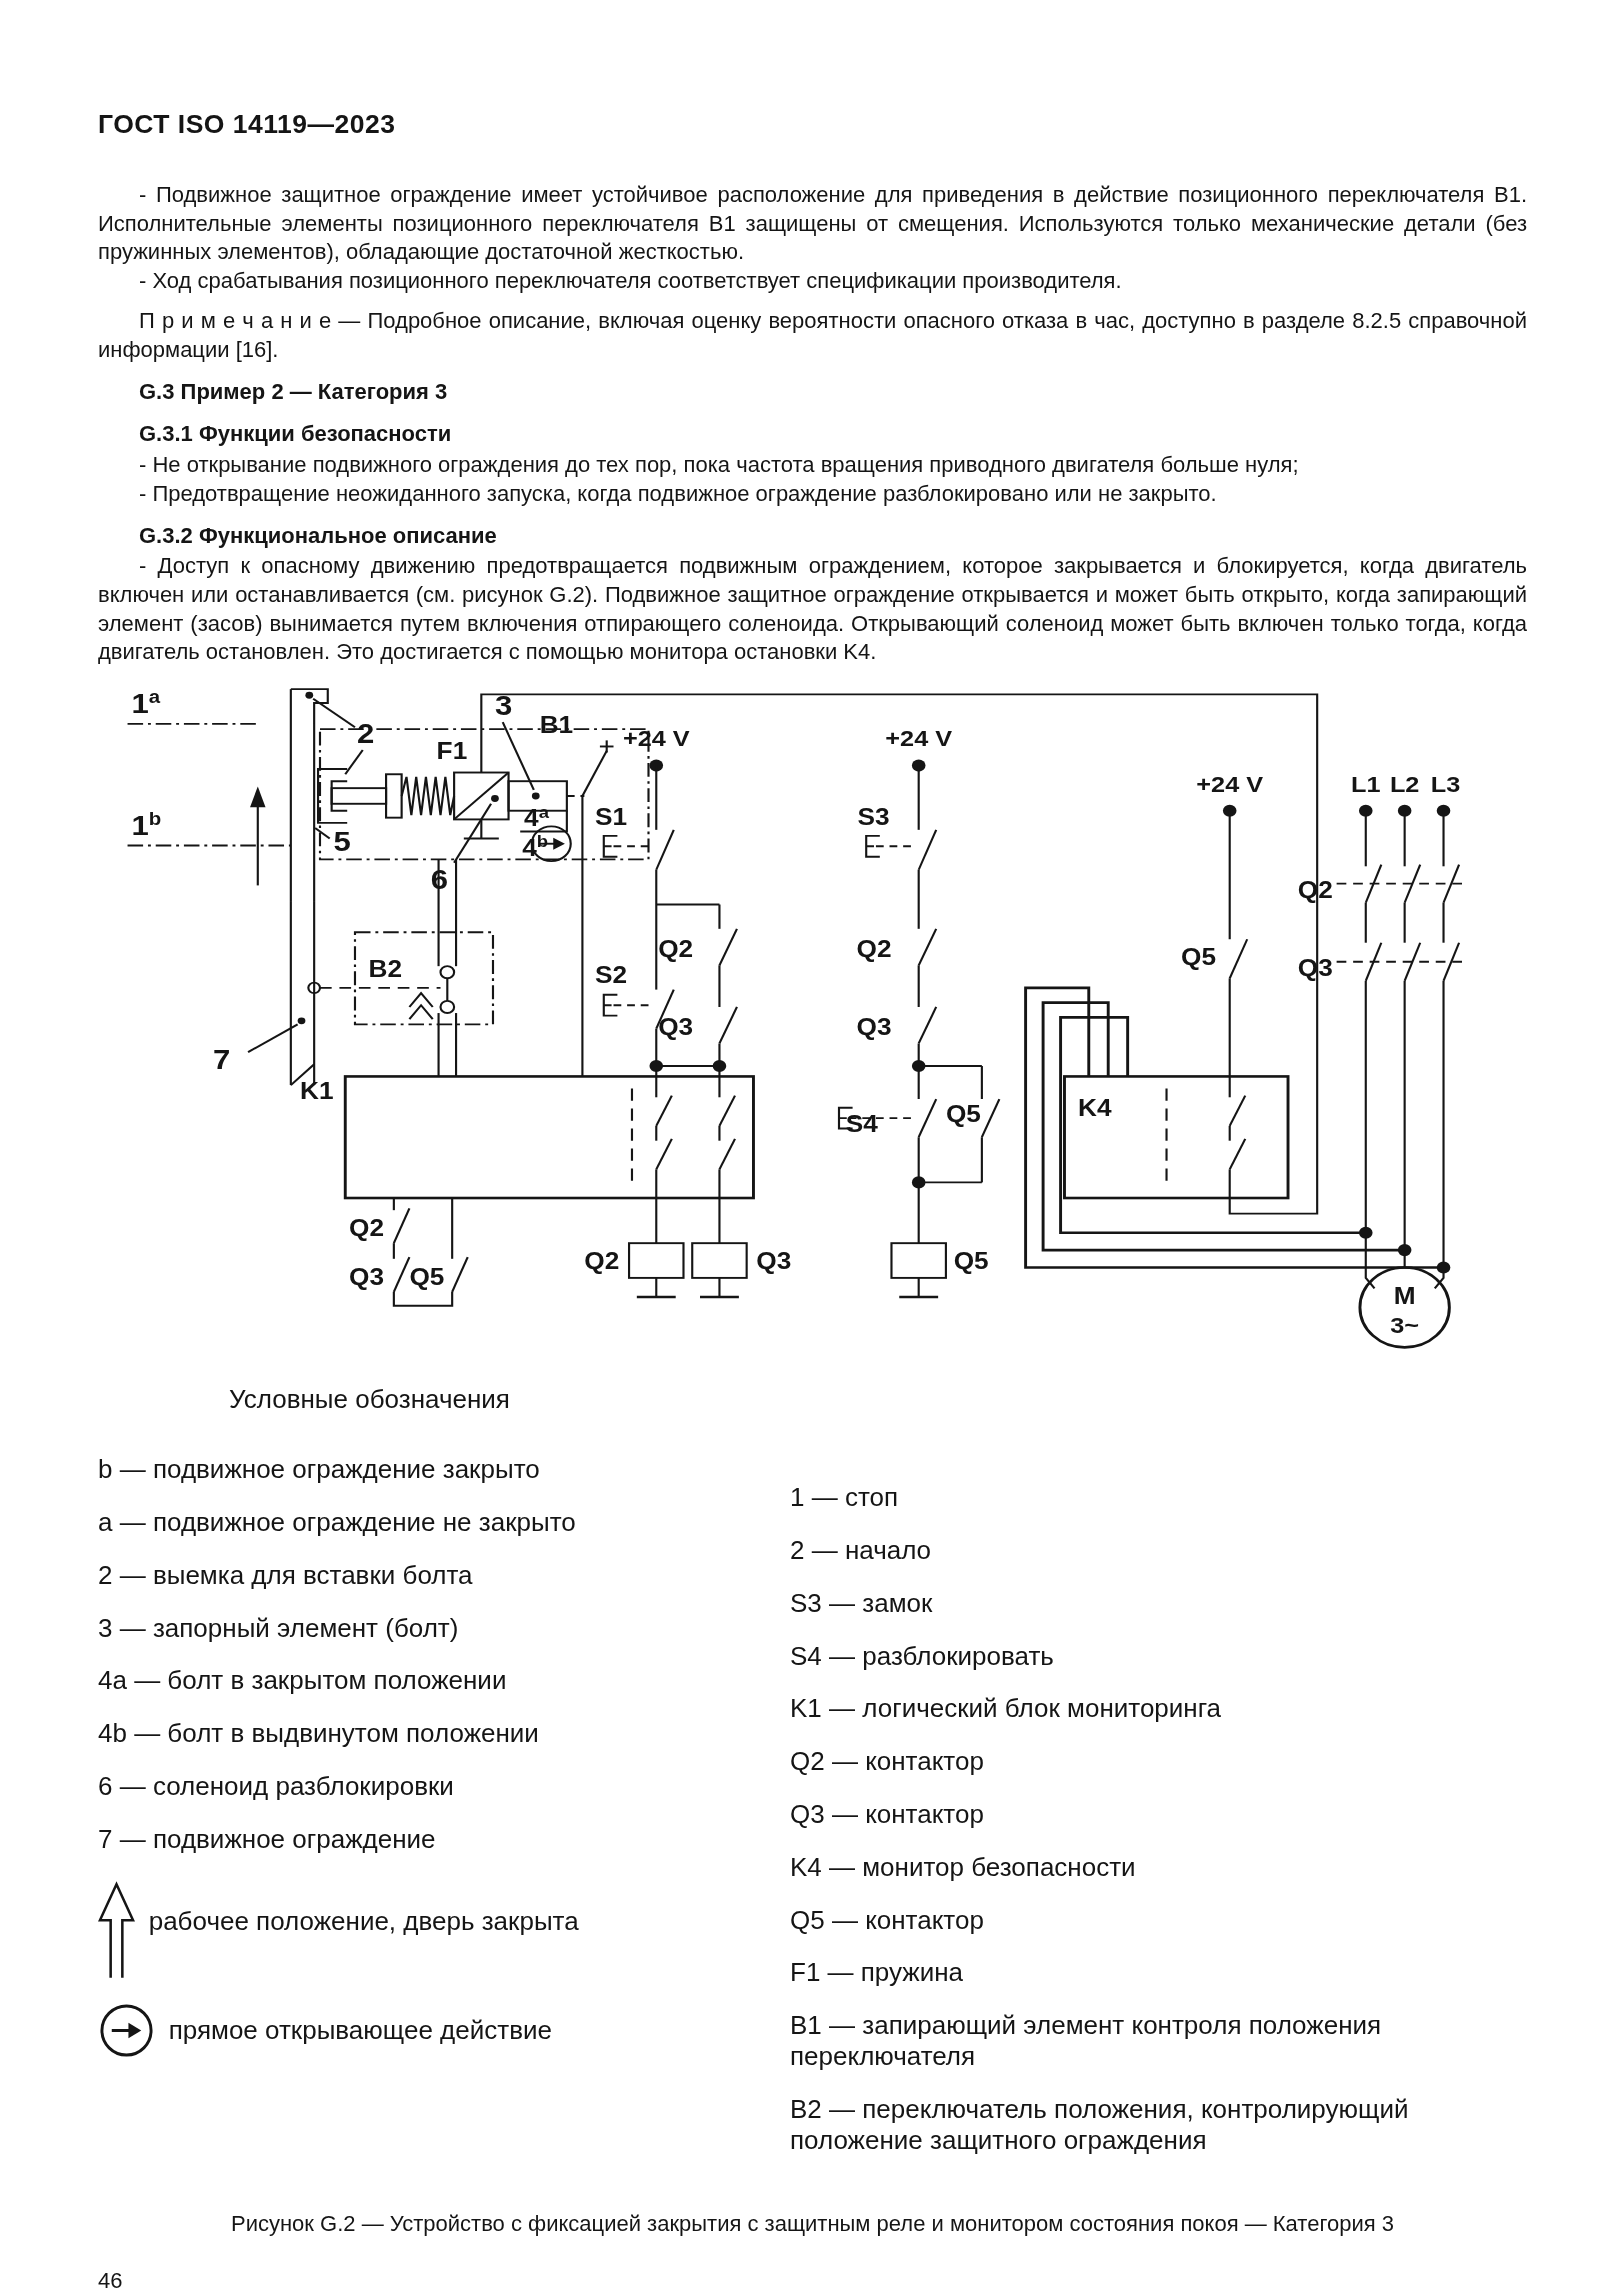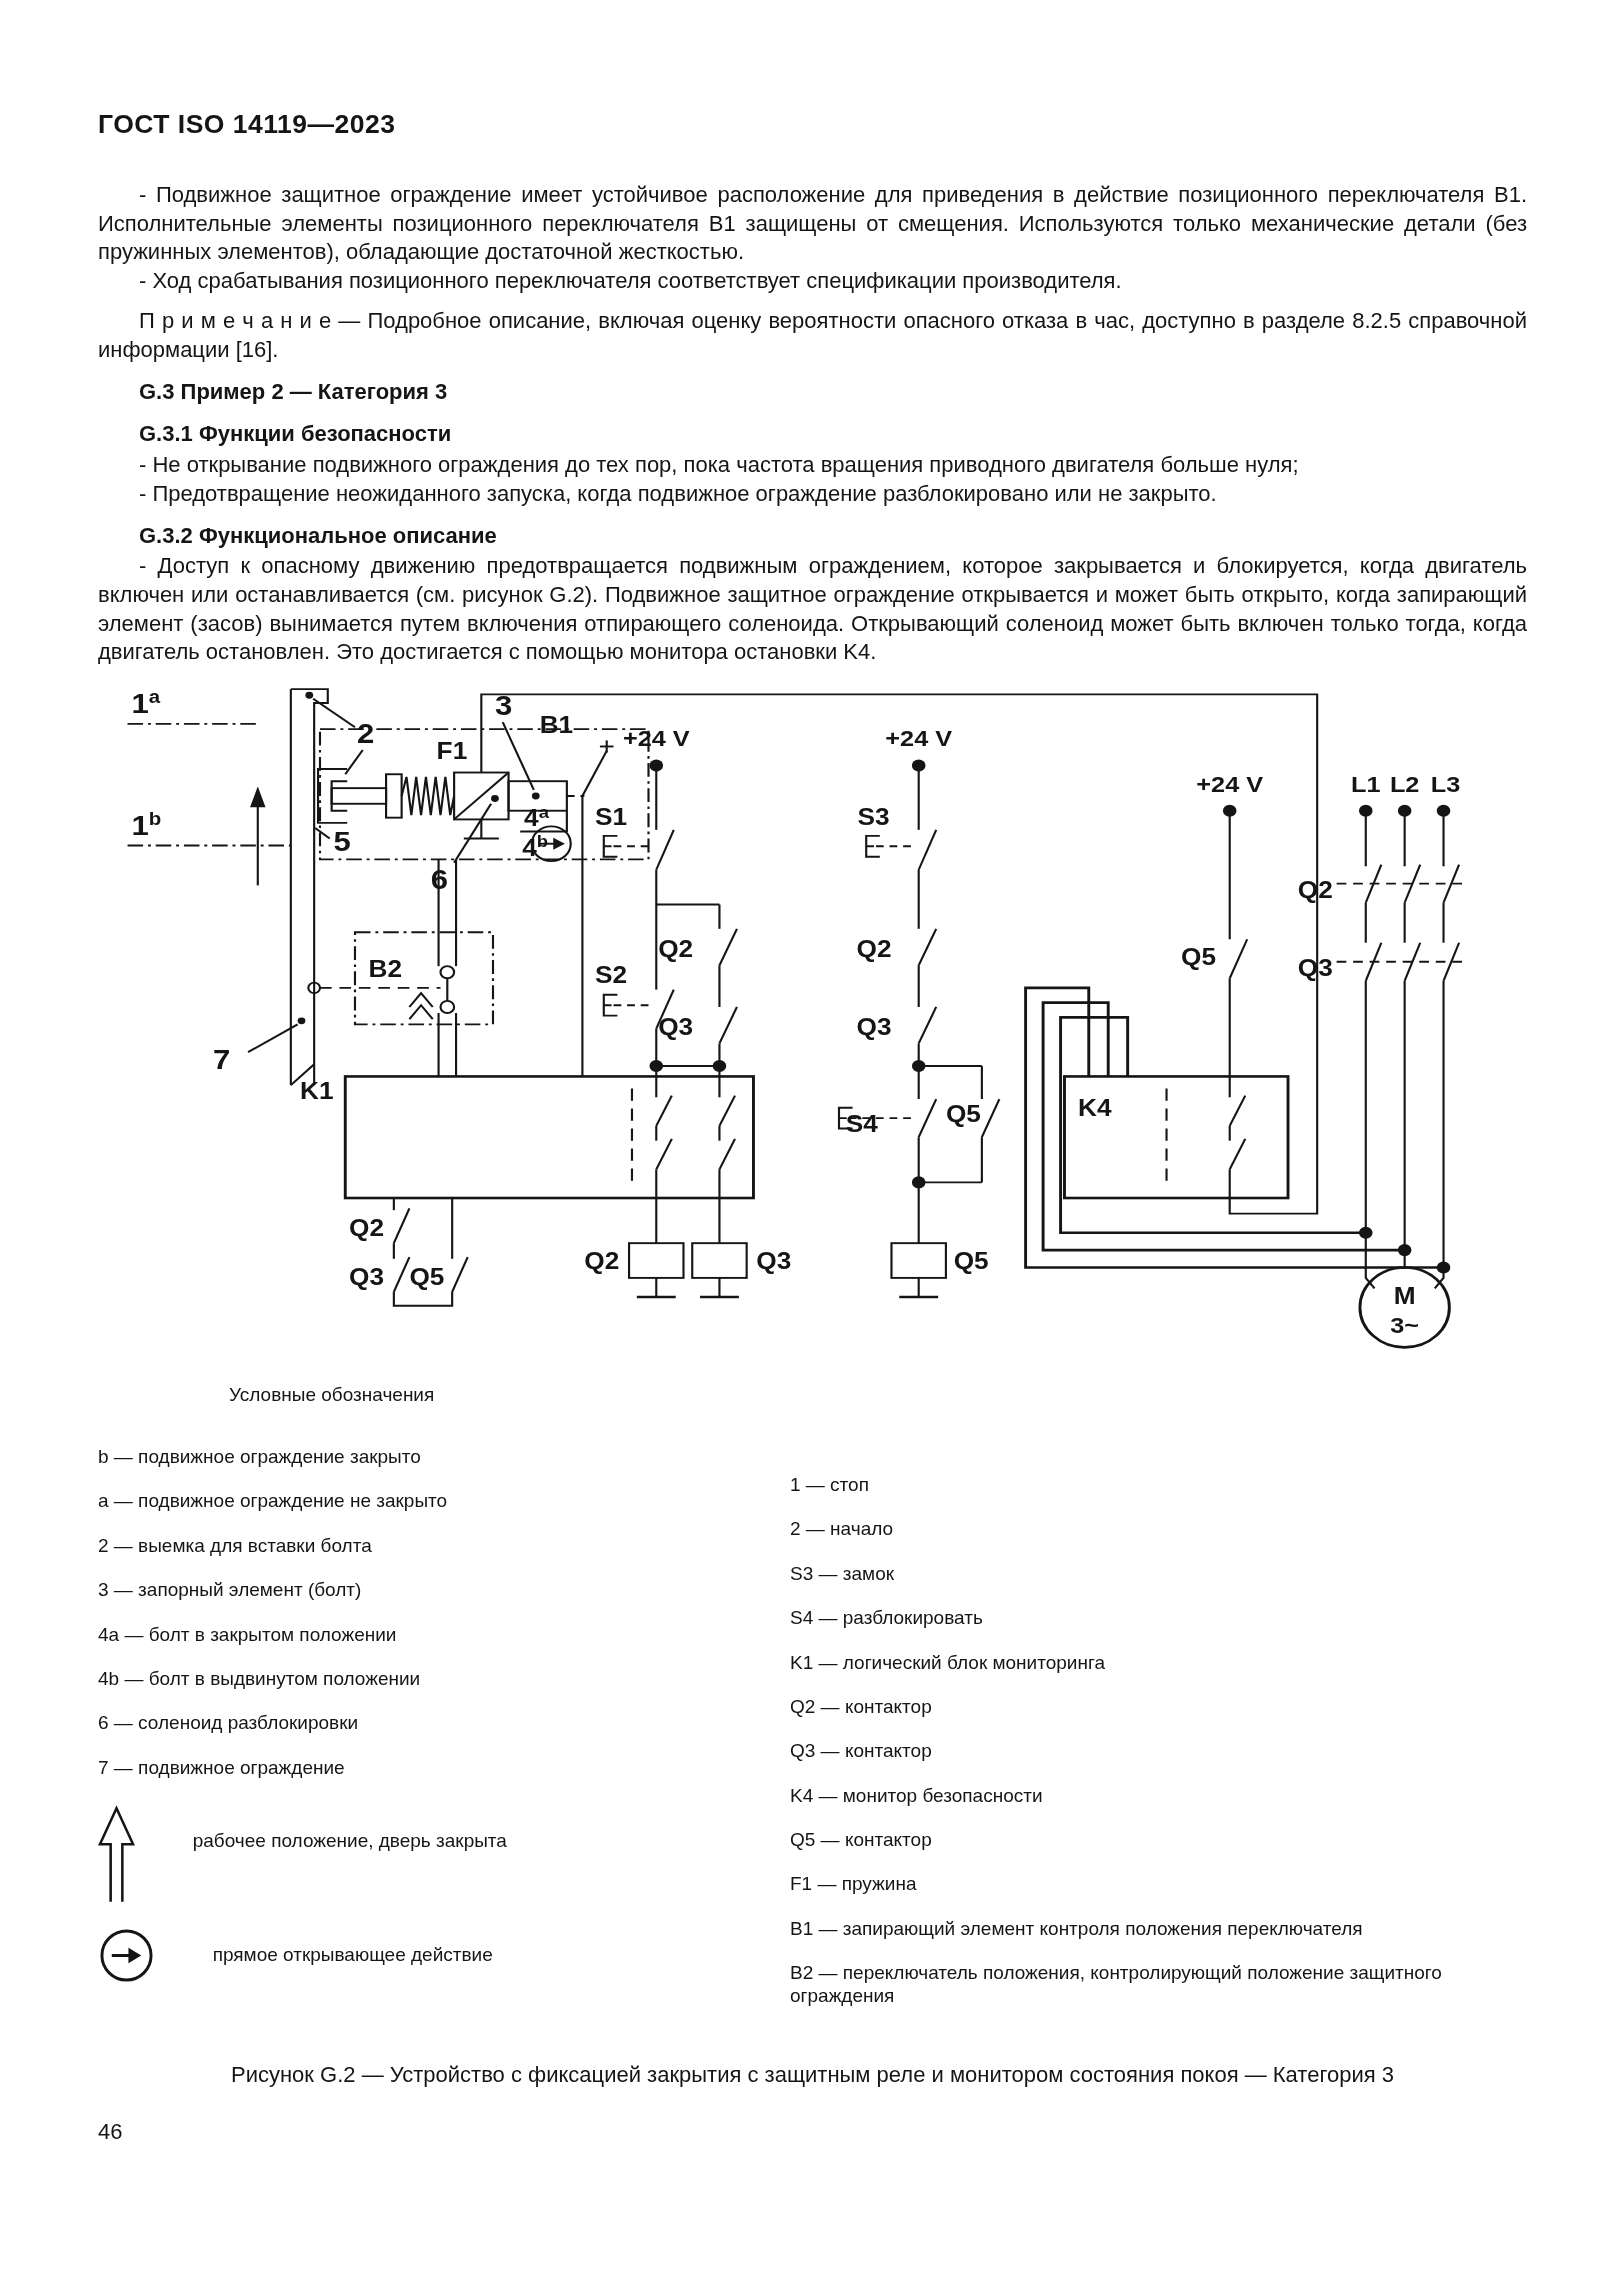--- a/index.html
+++ b/index.html
@@ -5,27 +5,27 @@
   html,body{margin:0;padding:0;background:#888;}
   .page{position:relative;width:1621px;height:2293px;background:#ffffff;color:#151515;
         font-family:"Liberation Sans",sans-serif;overflow:hidden;margin:0 auto;}
   .inner{padding:109px 94px 0 98px;}
   .doc-header{font-size:26.5px;font-weight:bold;letter-spacing:0.5px;}
   .body-text{margin-top:41px;font-size:22px;line-height:1.3;text-align:justify;}
   .para{margin:0;text-indent:41px;}
   .note{margin:11.8px 0 11.8px;text-indent:41px;}
   .sec-h{margin:13.7px 0 2px;text-indent:41px;font-weight:bold;}
   .diagram-wrap{margin-top:9.8px;margin-left:13.7px;}
-  .legend{font-size:19px;line-height:1.2;}
+  .legend{font-size:26px;line-height:1.2;}
   .legend-title{margin:17.6px 0 39px 131px;}
   .legend-cols{display:flex;}
   .lcol{width:692px;}
   .rcol{width:716px;margin-top:28px;}
   .litem{margin-bottom:21.6px;}
-  .icon-row{display:flex;align-items:flex-start;margin-top:9.8px;gap:44px;}
+  .icon-row{display:flex;align-items:flex-start;margin-top:9.8px;}
   .icon-row .lbl{margin-left:13.7px;}
   .arrow-row .lbl{padding-top:29px;}
   .circle-row{margin-top:23.5px;align-items:center;}
   .caption{margin-top:33px;text-align:center;font-size:22px;}
   .pagenum{margin-top:31px;font-size:22px;}
   svg text{font-family:"Liberation Sans",sans-serif;font-weight:bold;fill:#151515;}
   .w{stroke:#151515;stroke-width:2.2;fill:none;}
   .w3{stroke:#151515;stroke-width:3;fill:none;}
   .dot{fill:#151515;stroke:none;}
   .dd{stroke-dasharray:16 5 3 5;}

